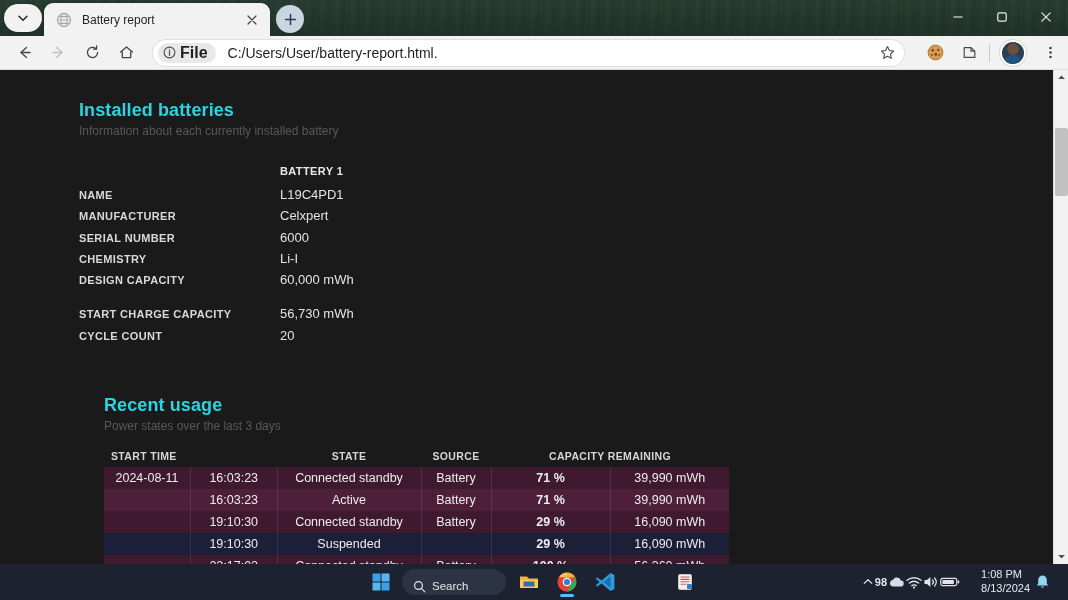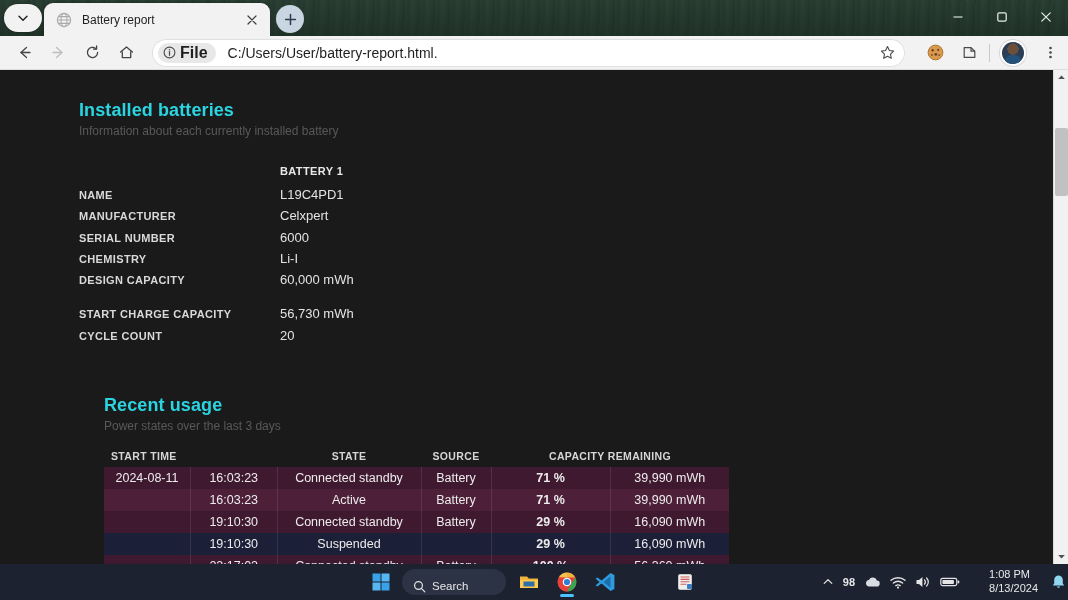--- a/index.html
+++ b/index.html
@@ -195,21 +195,21 @@
     background: #2b3344; display: flex; align-items: center;
     gap: 6px; padding: 8px 14px 0 11px;
   }
   .search-pill span { font-size: 11.5px; color: #e6e6e6; }
   .tb-app { width: 30px; height: 30px; display: flex; align-items: center; justify-content: center; position: relative; }
   .tb-app.active::after {
     content:''; position:absolute; bottom:0px; left:50%; transform:translateX(-50%);
     width:14px; height:3px; border-radius:2px; background:#4cc2ff;
   }
   .tray {
-    position: absolute; right: 2px; display: flex; align-items: center; gap: 9px;
+    position: absolute; right: 18px; display: flex; align-items: center; gap: 1px;
   }
   .tray-item { display: flex; align-items: center; justify-content: center; }
   .tray-num { font-size: 11px; color: #e6e6e6; font-weight: bold; }
   .clock { text-align: left; line-height: 1.25; margin: 0 4px 0 20px; }
   .clock div { font-size: 11px; color: #e9e9e9; }
 </style>
 </head>
 <body>
 
 <div id="app">

